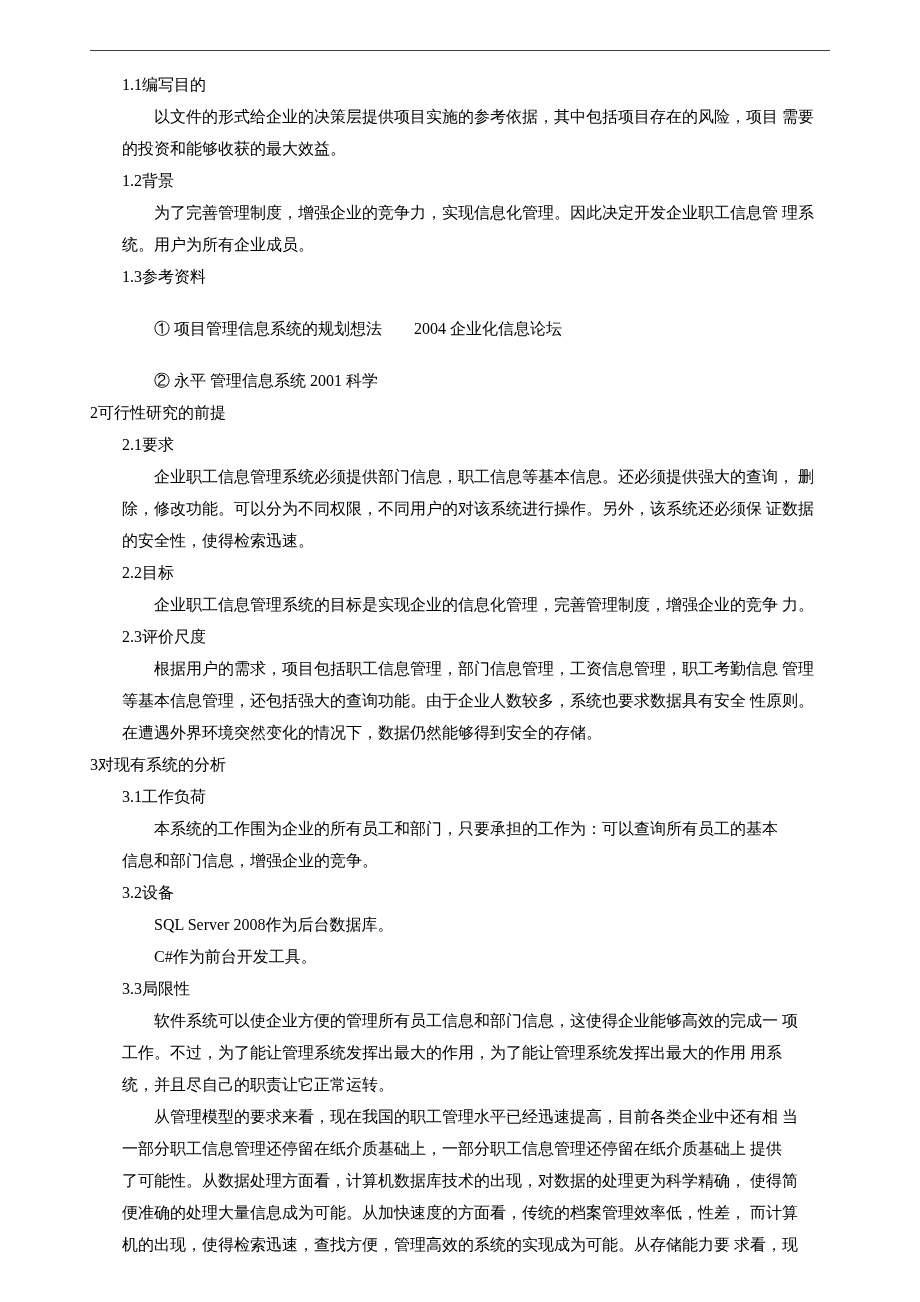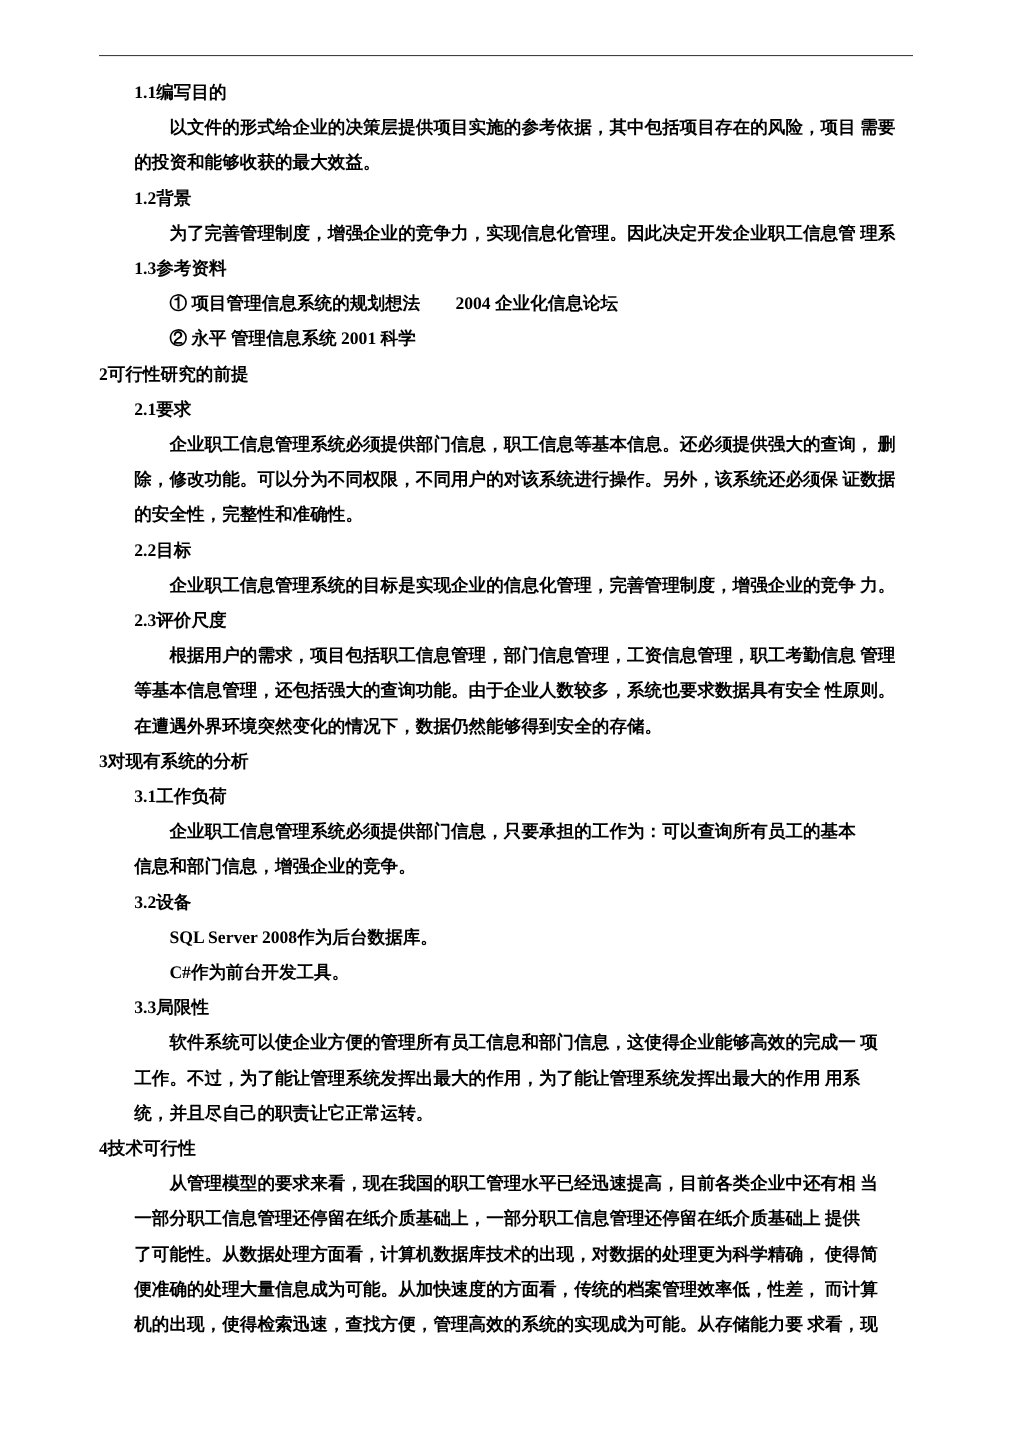--- a/index.html
+++ b/index.html
@@ -8,21 +8,20 @@
       min-height: 1302px;
       background: #ffffff;
       font-family: "SimSun", "宋体", serif;
       font-size: 16px;
       color: #000000;
       line-height: 2.0;
       padding: 50px 0;
     }
     .page {
       margin: 0 90px;
-      font-weight: bold;
     }
     .hr-top {
       border: none;
       border-top: 1px solid #404040;
       margin-bottom: 18px;
     }
     .heading-l1, .heading-l2 {
       text-align: justify;
       text-justify: inter-ideograph;
     }
@@ -34,68 +33,69 @@
       text-justify: inter-ideograph;
     }
     .para-cont {
       text-indent: 2em;
       text-align: justify;
       text-justify: inter-ideograph;
     }
     .ref {
       text-indent: 4em;
       text-align: justify;
+      margin-top: 20px;
     }
   </style>
 </head>
 <body>
 
 <div class="page">
   <hr class="hr-top">
 
   <p class="heading-l2">1.1编写目的</p>
   <p class="para">以文件的形式给企业的决策层提供项目实施的参考依据，其中包括项目存在的风险，项目 需要</p>
   <p class="para-cont">的投资和能够收获的最大效益。</p>
 
   <p class="heading-l2">1.2背景</p>
   <p class="para">为了完善管理制度，增强企业的竞争力，实现信息化管理。因此决定开发企业职工信息管 理系</p>
+  <p class="para-cont">统。用户为所有企业成员。</p>
 
   <p class="heading-l2">1.3参考资料</p>
   <p class="ref">① 项目管理信息系统的规划想法　　2004 企业化信息论坛</p>
   <p class="ref">② 永平 管理信息系统 2001 科学</p>
 
   <p class="heading-l1">2可行性研究的前提</p>
 
   <p class="heading-l2">2.1要求</p>
   <p class="para">企业职工信息管理系统必须提供部门信息，职工信息等基本信息。还必须提供强大的查询， 删</p>
   <p class="para-cont">除，修改功能。可以分为不同权限，不同用户的对该系统进行操作。另外，该系统还必须保 证数据</p>
-  <p class="para-cont">的安全性，完整性和准确性。</p>
+  <p class="para-cont">的安全性，使得检索迅速。</p>
 
   <p class="heading-l2">2.2目标</p>
   <p class="para">企业职工信息管理系统的目标是实现企业的信息化管理，完善管理制度，增强企业的竞争 力。</p>
 
   <p class="heading-l2">2.3评价尺度</p>
   <p class="para">根据用户的需求，项目包括职工信息管理，部门信息管理，工资信息管理，职工考勤信息 管理</p>
   <p class="para-cont">等基本信息管理，还包括强大的查询功能。由于企业人数较多，系统也要求数据具有安全 性原则。</p>
   <p class="para-cont">在遭遇外界环境突然变化的情况下，数据仍然能够得到安全的存储。</p>
 
   <p class="heading-l1">3对现有系统的分析</p>
 
   <p class="heading-l2">3.1工作负荷</p>
-  <p class="para">企业职工信息管理系统必须提供部门信息，只要承担的工作为：可以查询所有员工的基本</p>
+  <p class="para">本系统的工作围为企业的所有员工和部门，只要承担的工作为：可以查询所有员工的基本</p>
   <p class="para-cont">信息和部门信息，增强企业的竞争。</p>
 
   <p class="heading-l2">3.2设备</p>
   <p class="para">SQL Server 2008作为后台数据库。</p>
   <p class="para">C#作为前台开发工具。</p>
 
   <p class="heading-l2">3.3局限性</p>
   <p class="para">软件系统可以使企业方便的管理所有员工信息和部门信息，这使得企业能够高效的完成一 项</p>
   <p class="para-cont">工作。不过，为了能让管理系统发挥出最大的作用，为了能让管理系统发挥出最大的作用 用系</p>
   <p class="para-cont">统，并且尽自己的职责让它正常运转。</p>
 
-  <p class="heading-l1">4技术可行性</p>
   <p class="para">从管理模型的要求来看，现在我国的职工管理水平已经迅速提高，目前各类企业中还有相 当</p>
   <p class="para-cont">一部分职工信息管理还停留在纸介质基础上，一部分职工信息管理还停留在纸介质基础上 提供</p>
   <p class="para-cont">了可能性。从数据处理方面看，计算机数据库技术的出现，对数据的处理更为科学精确， 使得简</p>
   <p class="para-cont">便准确的处理大量信息成为可能。从加快速度的方面看，传统的档案管理效率低，性差， 而计算</p>
   <p class="para-cont">机的出现，使得检索迅速，查找方便，管理高效的系统的实现成为可能。从存储能力要 求看，现</p>
 </div>
 
 </body></html>

